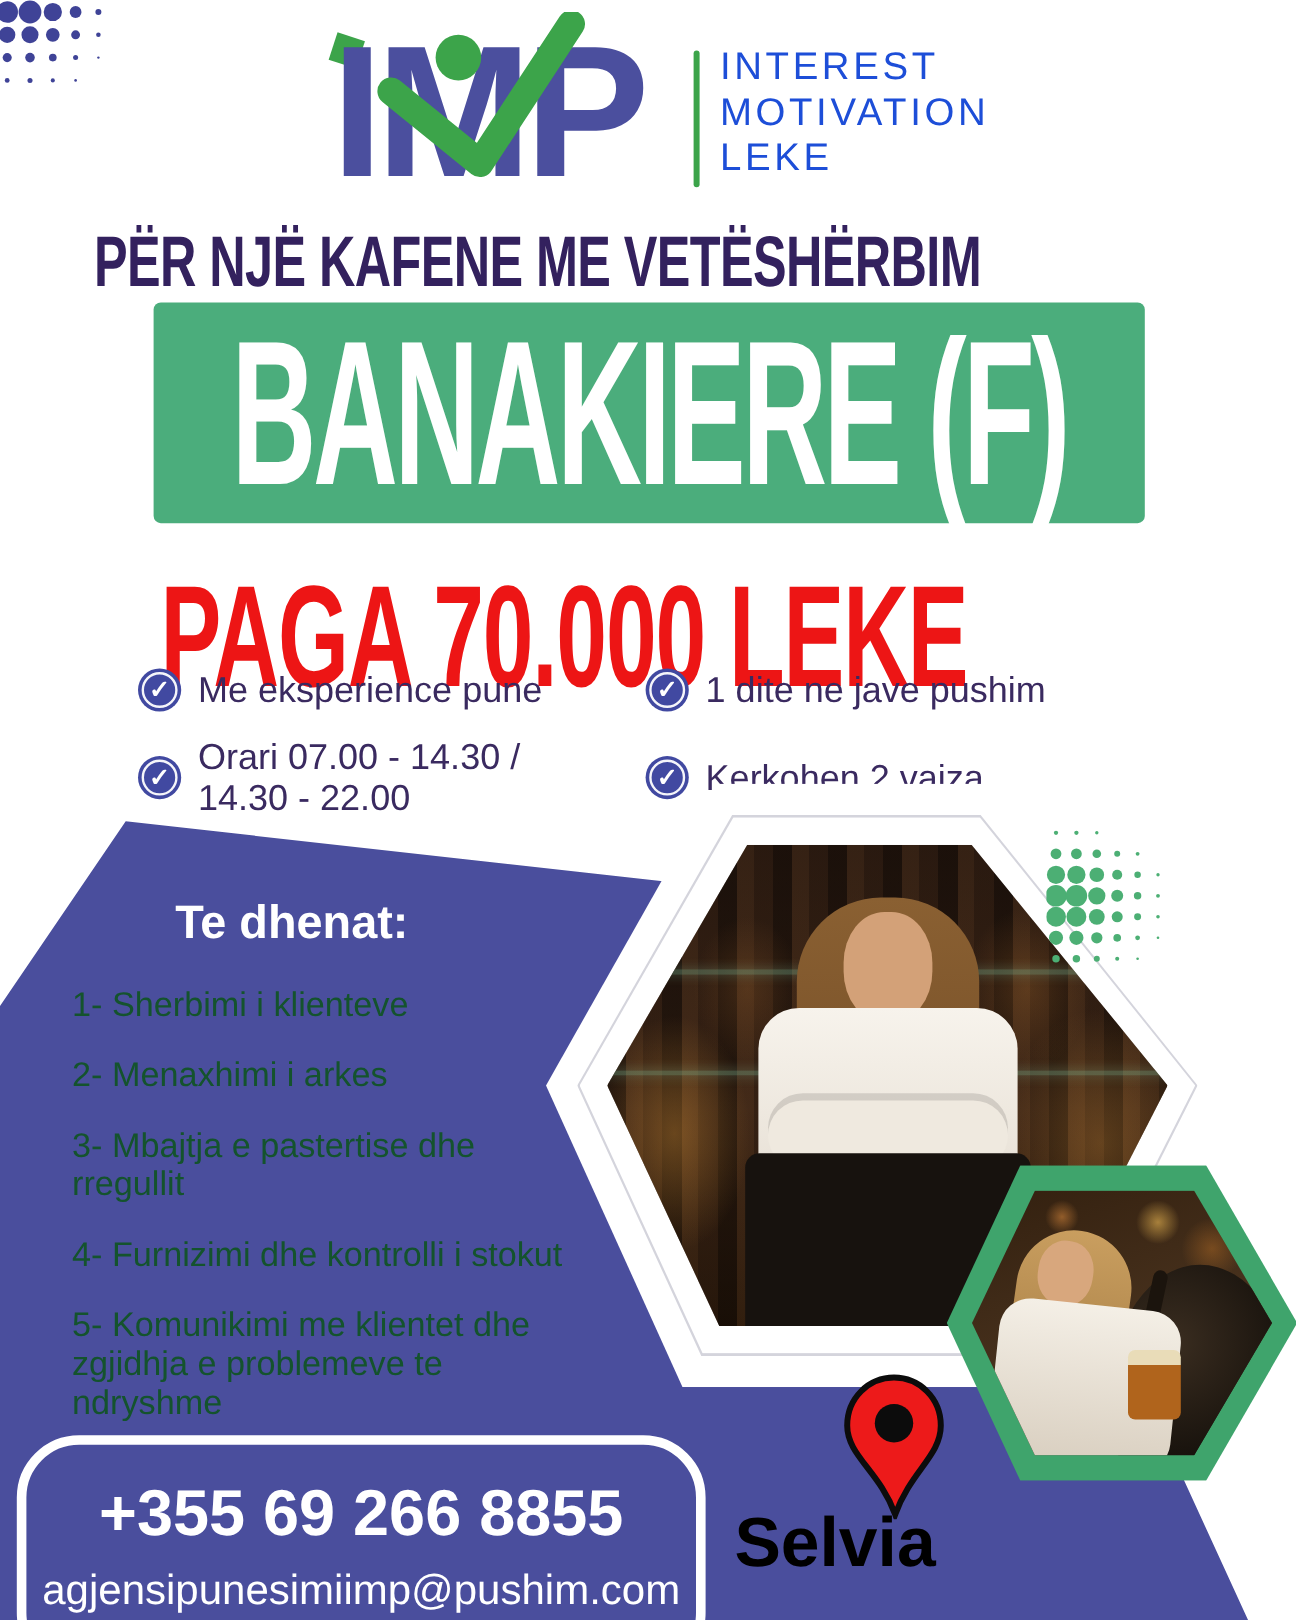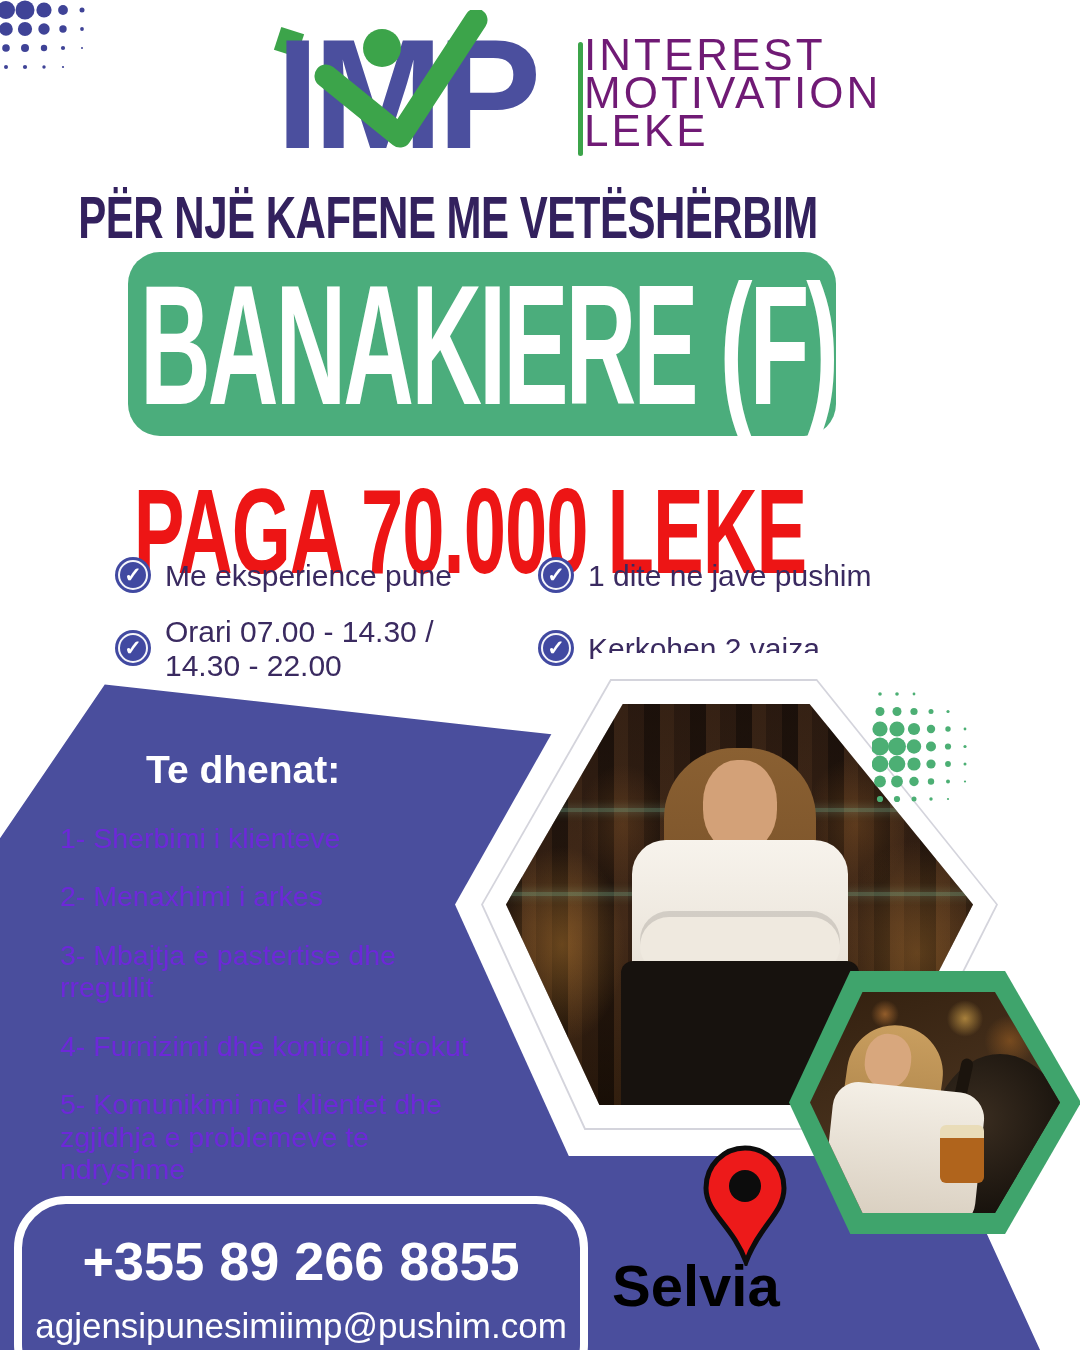--- a/index.html
+++ b/index.html
@@ -9,29 +9,29 @@
   }
 
   
   .logo-accent{position:absolute;left:277px;top:30px;width:24px;height:24px;
     background:#3CA44A;transform:rotate(18deg);}
   .logo-mark{position:absolute;left:276px;top:16px;font-size:156px;line-height:1;
     font-weight:800;letter-spacing:-6px;color:#4B4F9E;}
   .logo-check{position:absolute;left:308px;top:10px;}
   .logo-divider{position:absolute;left:578px;top:42px;width:5px;height:114px;
     background:#3CA44A;border-radius:3px;}
-  .logo-tagline{position:absolute;left:584px;top:36px;font-size:44px;line-height:38px;
-    letter-spacing:3px;color:#701a75;font-weight:500;}
+  .logo-tagline{position:absolute;left:600px;top:36px;font-size:32px;line-height:38px;
+    letter-spacing:3px;color:#1d4ed8;font-weight:500;}
 
   
   .headline{position:absolute;left:0;top:184px;width:896px;text-align:center;}
   .headline span{display:inline-block;transform:scaleY(1.42);transform-origin:top center;
     font-size:42px;font-weight:700;letter-spacing:-.5px;color:#33215E;}
-  .banner{position:absolute;left:128px;top:252px;width:708px;height:184px;
-    background:#4BAD7C;border-radius:32px;display:flex;align-items:center;justify-content:flex-end;}
+  .banner{position:absolute;left:128px;top:252px;width:826px;height:184px;
+    background:#4BAD7C;border-radius:6px;display:flex;align-items:center;justify-content:center;}
   .banner span{display:inline-block;transform:scaleY(1.75);font-size:98px;line-height:1;
     font-weight:800;letter-spacing:-3px;color:#ffffff;white-space:nowrap;}
   .salary{position:absolute;left:0;top:472px;width:940px;text-align:center;}
   .salary span{display:inline-block;transform:scaleY(1.58);transform-origin:top center;
     font-size:76px;line-height:1;font-weight:800;letter-spacing:-1px;color:#ED1515;white-space:nowrap;}
 
   
   .reqs{position:absolute;left:115px;top:557px;display:grid;
     grid-template-columns:423px 400px;row-gap:20px;}
   .req{display:flex;align-items:center;gap:14px;}
@@ -44,21 +44,21 @@
 
   
   .purple-panel{position:absolute;inset:0;background:#4A4E9D;z-index:1;
     clip-path:polygon(0% 62.1%, 9.7% 50.7%, 53.4% 54.6%, 87% 73.3%, 93.1% 85%,
                       91.2% 91.1%, 96.3% 100%, 0% 100%);}
 
   .duties-heading{position:absolute;left:146px;top:748px;z-index:2;
     font-size:39px;font-weight:800;color:#fff;}
   .duties-list{position:absolute;left:60px;top:822px;width:490px;z-index:2;
     display:flex;flex-direction:column;gap:26px;}
-  .duty{font-size:28.5px;line-height:1.14;color:#6d28d9;white-space:pre-line;}
+  .duty{font-size:28.5px;line-height:1.14;color:#14532d;white-space:pre-line;}
 
   
   .hex{clip-path:polygon(25% 0%, 65% 0%, 100% 50%, 78% 100%, 20% 100%, 0% 50%);}
   .hex2{clip-path:polygon(21% 0%, 74% 0%, 100% 50%, 74% 100%, 21% 100%, 0% 50%);}
   .hex-main{position:absolute;left:483px;top:681px;width:513px;height:447px;z-index:3;}
   .hex-ring{position:absolute;inset:-28px;background:#ffffff;}
   .hex-hairline{position:absolute;inset:-2px;background:#d4d4dc;}
   .hex-white{position:absolute;inset:0;background:#ffffff;}
   .hex-photo{position:absolute;inset:23px;overflow:hidden;
     background:
@@ -265,21 +265,21 @@
       <div class="keg"></div>
       <div class="taphandle"></div>
       <div class="hair2"></div>
       <div class="face2"></div>
       <div class="shirt2"></div>
       <div class="mug"></div>
     </div>
   </div>
 
   <div class="contact-card">
-    <div class="phone">+355 89 266 8855</div>
+    <div class="phone">+355 69 266 8855</div>
     <div class="email">agjensipunesimiimp@pushim.com</div>
   </div>
 
   <svg class="pin" width="90" height="122" viewBox="0 0 90 122">
     <path d="M45 4 C66 4 84 21 84 44 C84 69 59 82 46 118 C33 82 6 69 6 44 C6 21 24 4 45 4 Z" fill="#ED1A1A" stroke="#0c0c0c" stroke-width="5"></path>
     <circle cx="45" cy="42" r="16" fill="#0c0c0c"></circle>
   </svg>
   <div class="location-name">Selvia</div>
 
 </div>

